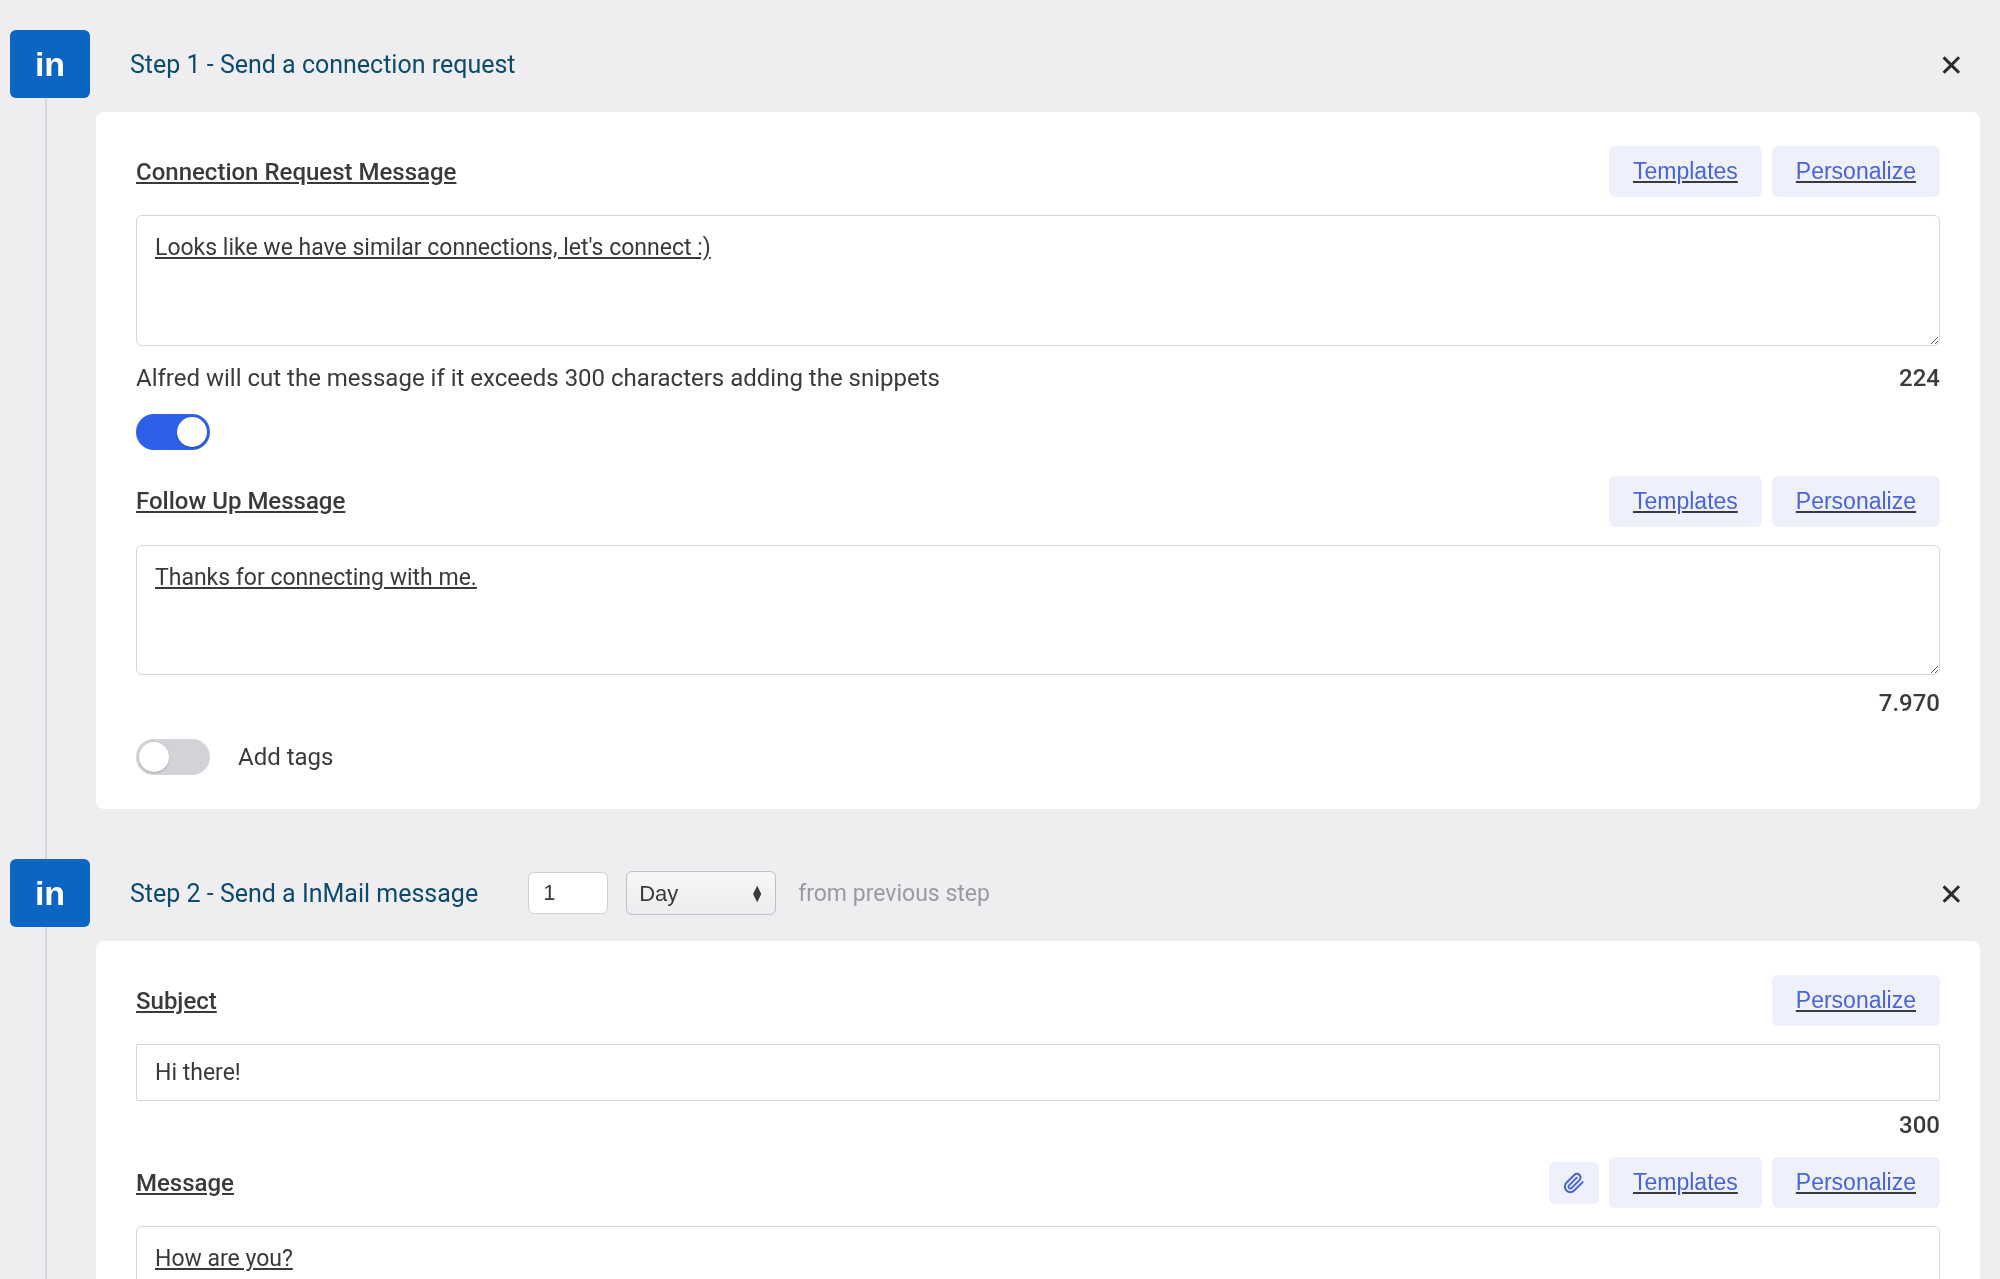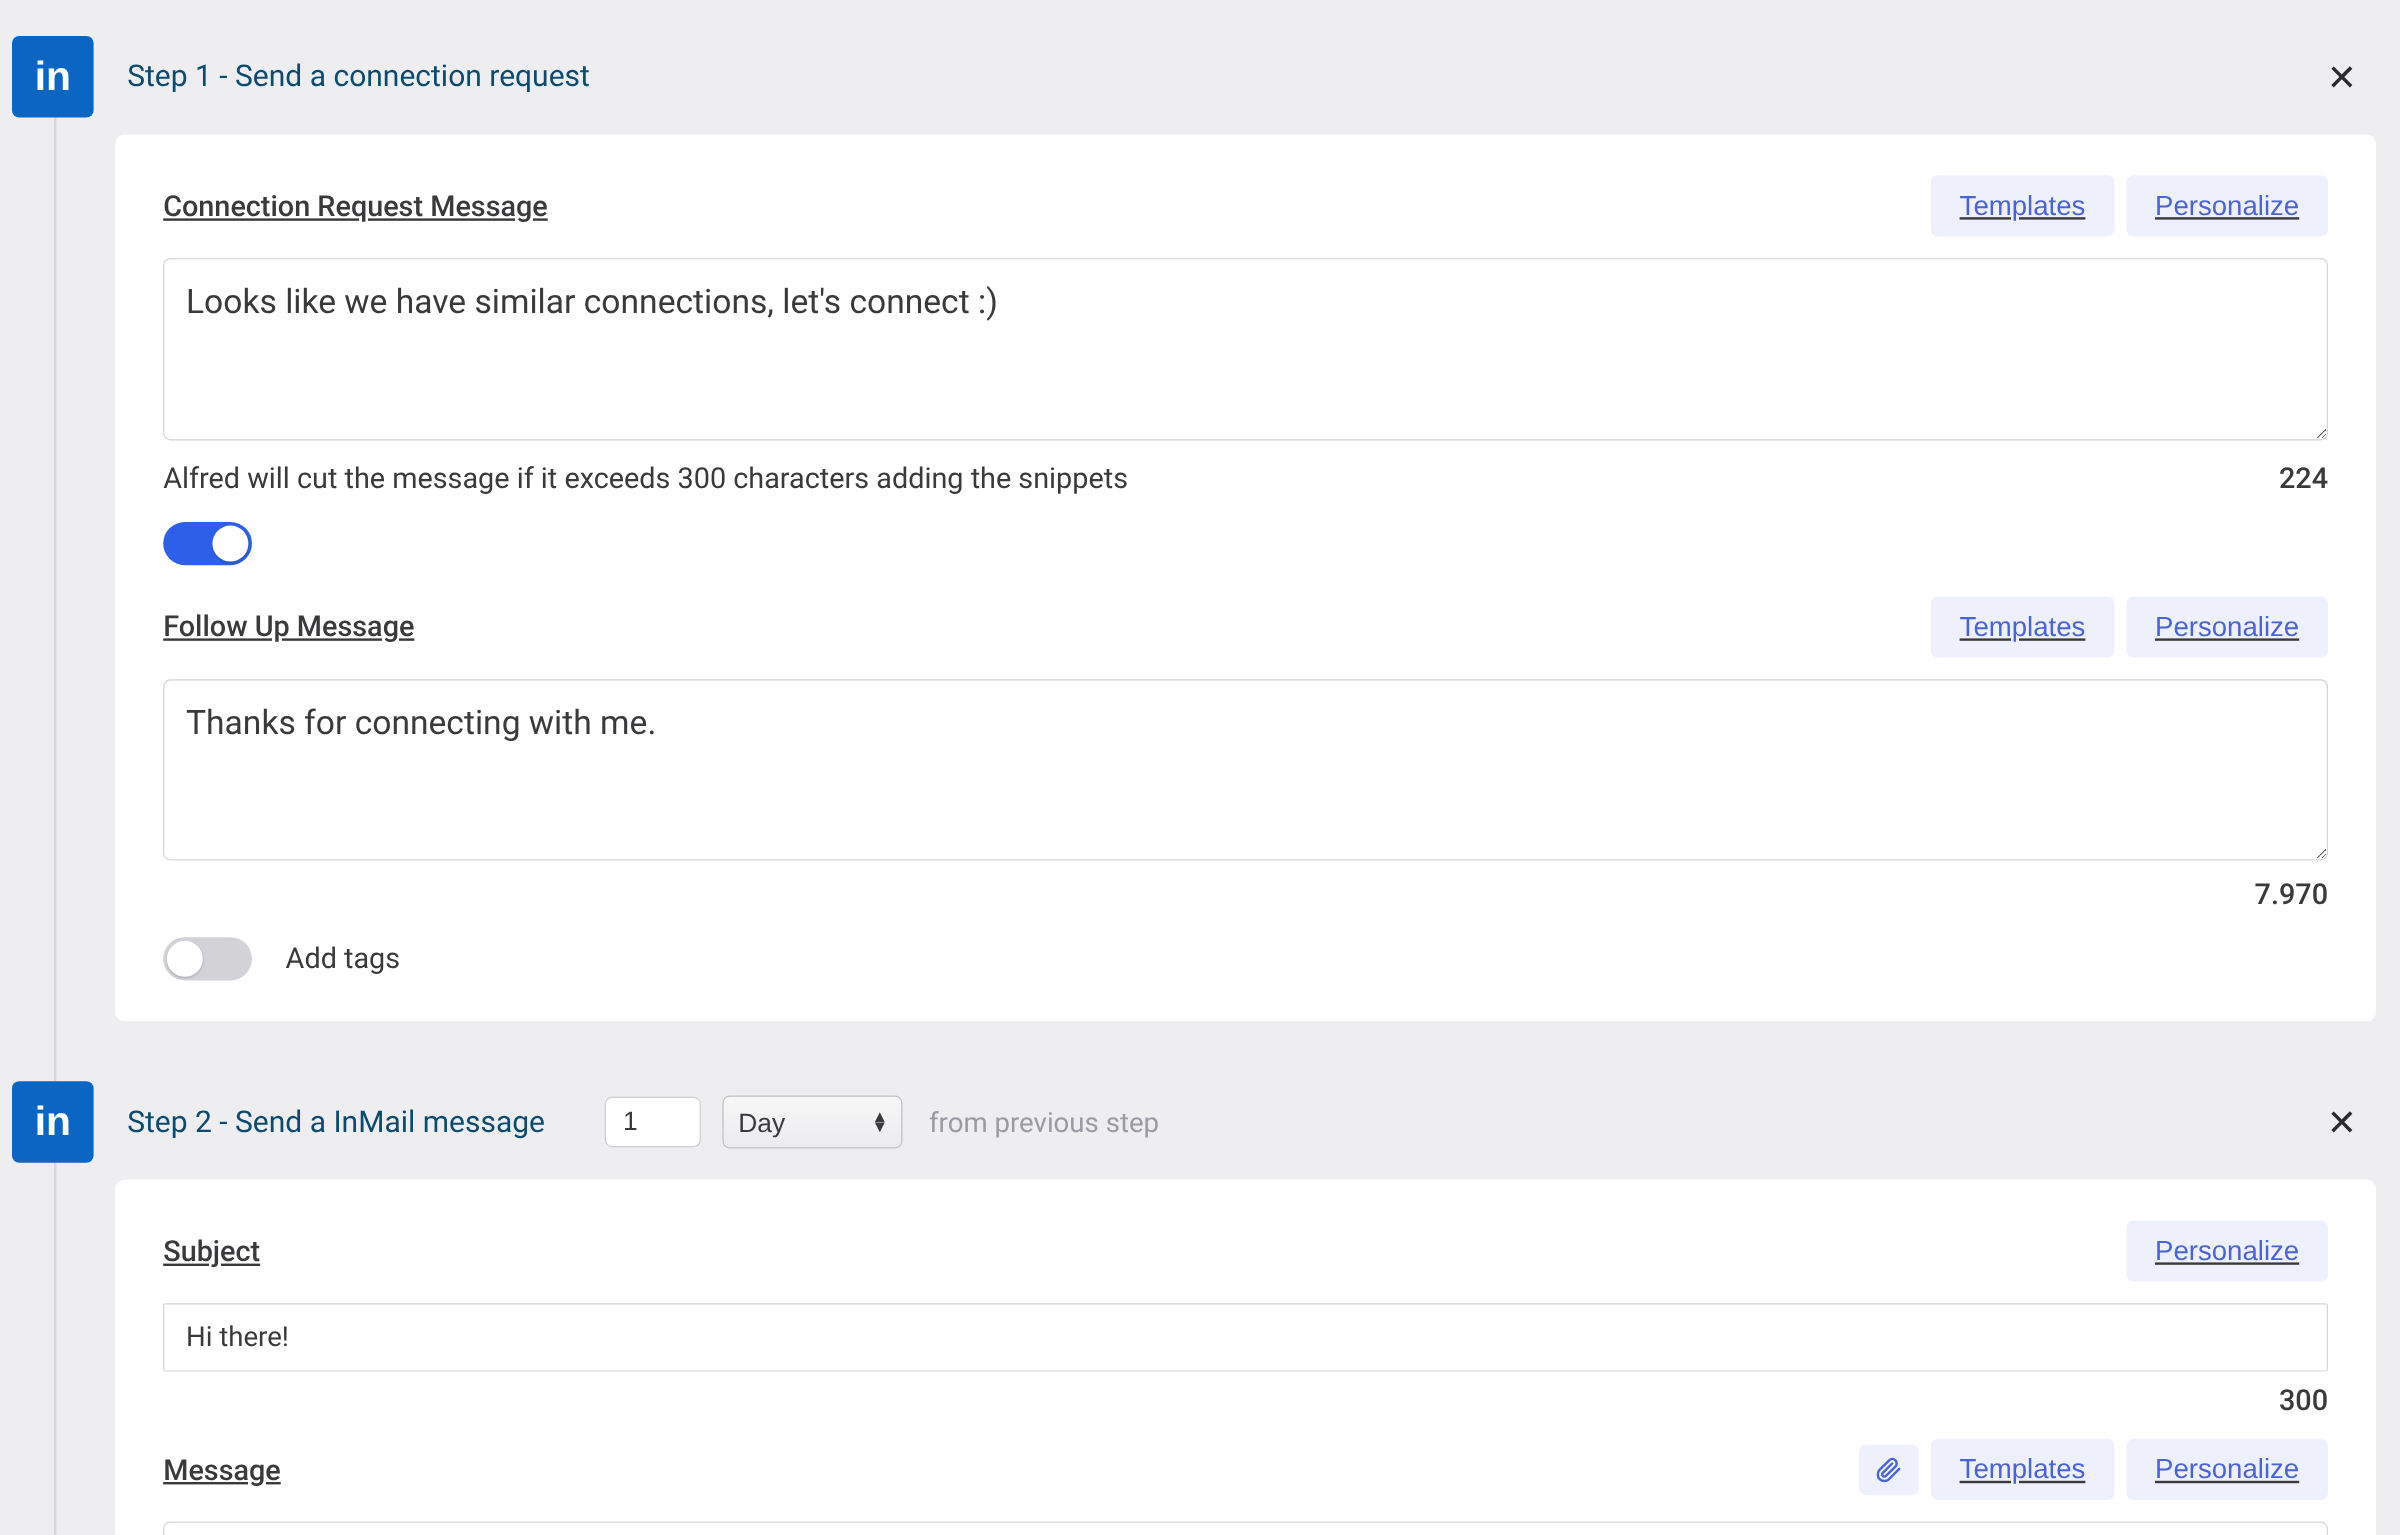--- a/index.html
+++ b/index.html
@@ -27,33 +27,33 @@
     position: relative;
     margin-bottom: 40px;
   }
   .step-header-row {
     display: flex;
     align-items: center;
     padding: 10px 0 14px 0;
     position: relative;
   }
   .step-icon-box {
-    width: 68px;
+    width: 80px;
     height: 68px;
     border-radius: 6px;
     background: #0a66c2;
     color: #fff;
     display: flex;
     align-items: center;
     justify-content: center;
     font-weight: 700;
     font-size: 34px;
     font-family: Arial, sans-serif;
     flex-shrink: 0;
-    margin-right: 28px;
+    margin-right: 40px;
     z-index: 2;
   }
   .step-title {
     font-size: 25px;
     font-weight: 400;
     color: #0c4a6e;
     flex-shrink: 0;
   }
   .delay-controls {
     display: flex;
@@ -148,25 +148,26 @@
     padding: 10px 14px;
     display: flex;
     align-items: center;
     justify-content: center;
   }
   .textarea {
     width: 100%;
     border: 1px solid #d5d5d9;
     border-radius: 6px;
     padding: 16px 18px;
-    font-size: 28px;
+    font-size: 23px;
     font-family: inherit;
     color: #3a3a3c;
     resize: both;
     line-height: 1.4;
+    text-decoration: underline;
   }
   .input {
     width: 100%;
     border: 1px solid #d5d5d9;
     border-radius: 2px;
     padding: 14px 18px;
     font-size: 23px;
     font-family: inherit;
     color: #3a3a3c;
   }

